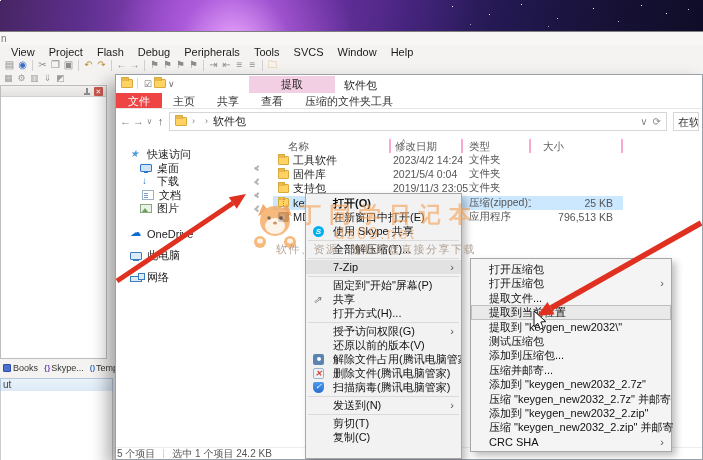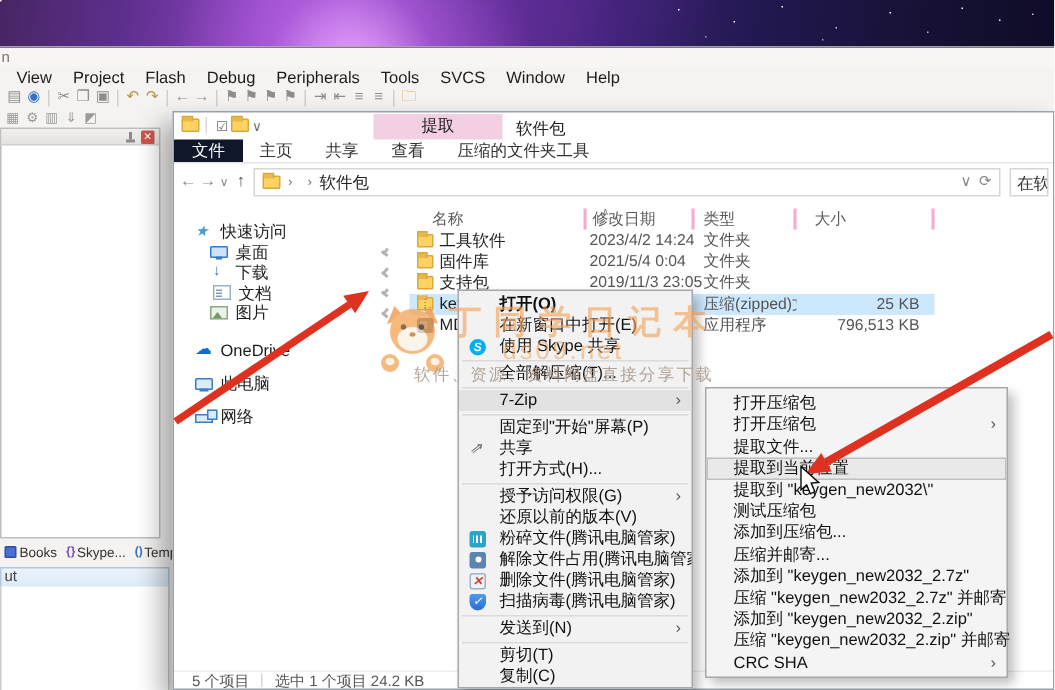--- a/index.html
+++ b/index.html
@@ -56,21 +56,21 @@
   .qat { position:absolute; left:5px; top:3px; display:flex; align-items:center; }
   .qat .qsep { width:1px; height:11px; background:#d8d8d8; margin:0 4px; }
   .mini-folder { width:12px; height:9px; background:#ffd261; border:1px solid #d9a93d; border-radius:1px; position:relative; }
   .mini-folder:before { content:""; position:absolute; left:-1px; top:-3px; width:6px; height:3px; background:#e8b84c; border:1px solid #d9a93d; border-bottom:none; border-radius:1px 1px 0 0; }
   .qico { font-size:9px; color:#6d6d6d; margin:0 2px; }
   .ctx-group { position:absolute; left:133px; top:1px; width:86px; height:17px; background:#f3cfe4; color:#1c1c1c;
     font-size:11px; text-align:center; line-height:17px; }
   .ex-title { position:absolute; left:228px; top:3px; font-size:11px; color:#222; }
   .ex-tabs { height:16px; display:flex; font-size:11px; color:#333; border-bottom:1px solid #e6e6e6; align-items:stretch; }
   .ex-tab { padding:0 11px; line-height:16px; }
-  .ex-tab.file { background:#0f172a; color:#fff; padding:0 12px; }
+  .ex-tab.file { background:#ef4444; color:#fff; padding:0 12px; }
   .ex-addr { height:24px; display:flex; align-items:center; padding:0 3px; }
   .nav-g { font-size:11px; color:#8a8a8a; width:13px; text-align:center; }
   .nav-g.up { color:#555; }
   .nav-g.small { font-size:8px; width:9px; }
   .crumbbox { width:498px; height:19px; border:1px solid #d6d6d6; display:flex; align-items:center; font-size:11px; color:#222; padding:0 5px; margin-left:2px; }
   .crumbbox .csep { color:#777; font-size:9px; margin:0 5px; }
   .crumbbox .cspace { flex:1; }
   .crumbbox .cico { color:#888; font-size:10px; margin-left:5px; }
   .searchbox { flex:1; height:19px; border:1px solid #d6d6d6; margin-left:6px; font-size:11px; color:#333; padding:2px 4px; white-space:nowrap; overflow:hidden; }
 
@@ -113,21 +113,21 @@
   .f-type { width:68px; color:#555; font-size:10.5px; padding-left:6px; white-space:nowrap; overflow:hidden; }
   .f-size { width:92px; color:#555; font-size:10.5px; text-align:right; padding-right:10px; white-space:nowrap; }
   .fi { width:11px; height:9px; position:relative; flex:0 0 11px; }
   .fi-folder { background:#ffd261; border:1px solid #d9a93d; border-radius:1px; }
   .fi-folder:before { content:""; position:absolute; left:-1px; top:-3px; width:5px; height:3px; background:#e8b84c; border:1px solid #d9a93d; border-bottom:none; }
   .fi-zip:after { content:""; position:absolute; left:4px; top:0; width:1px; height:8px;
     background:repeating-linear-gradient(#b58a2e 0,#b58a2e 1px,transparent 1px,transparent 2px); }
   .fi-app { background:#28415f; border-radius:2px; height:10px !important; }
   .fi-app:after { content:""; position:absolute; left:2px; top:2px; width:5px; height:5px; background:#4a90d9; }
   .ex-status { position:absolute; left:0; bottom:0; width:100%; height:12px; border-top:1px solid #ededed;
-    font-size:10px; color:#555; display:flex; align-items:center; padding-left:12px; }
+    font-size:10px; color:#555; display:flex; align-items:center; padding-left:1px; }
   .ex-status .ssep { width:1px; height:9px; background:#d5d5d5; margin:0 8px; }
 
   
   .cmenu { position:absolute; left:305px; top:193px; width:157px; height:266px; background:#f2f2f2;
     border:1px solid #a7a7a7; box-shadow:4px 4px 7px rgba(0,0,0,.25); padding:2px 0; font-size:11px; color:#111; overflow:hidden; z-index:30; }
   .cm-item { height:14px; line-height:14px; padding-left:27px; position:relative; white-space:nowrap; }
   .cm-item.bold { font-weight:bold; }
   .cm-item.hl { background:#e2e2e2; }
   .cm-sep { height:1px; background:#dadada; margin:1.5px 2px; }
   .m-arrow { position:absolute; right:7px; top:0; font-size:11px; color:#555; }
@@ -387,21 +387,20 @@
       <div class="cm-item">全部解压缩(T)...</div>
       <div class="cm-sep"></div>
       <div class="cm-item hl">7-Zip<span class="m-arrow">›</span></div>
       <div class="cm-sep"></div>
       <div class="cm-item">固定到"开始"屏幕(P)</div>
       <div class="cm-item">共享<i class="cm-ico ic-share">⇗</i></div>
       <div class="cm-item">打开方式(H)...</div>
       <div class="cm-sep"></div>
       <div class="cm-item">授予访问权限(G)<span class="m-arrow">›</span></div>
       <div class="cm-item">还原以前的版本(V)</div>
-      <div class="cm-item">粉碎文件(腾讯电脑管家)<i class="cm-ico ic-shred"></i></div>
       <div class="cm-item">解除文件占用(腾讯电脑管家)<i class="cm-ico ic-unlock"></i></div>
       <div class="cm-item">删除文件(腾讯电脑管家)<i class="cm-ico ic-del">✕</i></div>
       <div class="cm-item">扫描病毒(腾讯电脑管家)<i class="cm-ico ic-shield">✓</i></div>
       <div class="cm-sep"></div>
       <div class="cm-item">发送到(N)<span class="m-arrow">›</span></div>
       <div class="cm-sep"></div>
       <div class="cm-item">剪切(T)</div>
       <div class="cm-item">复制(C)</div>
     </div>
   <div class="smenu" id="smenu">

